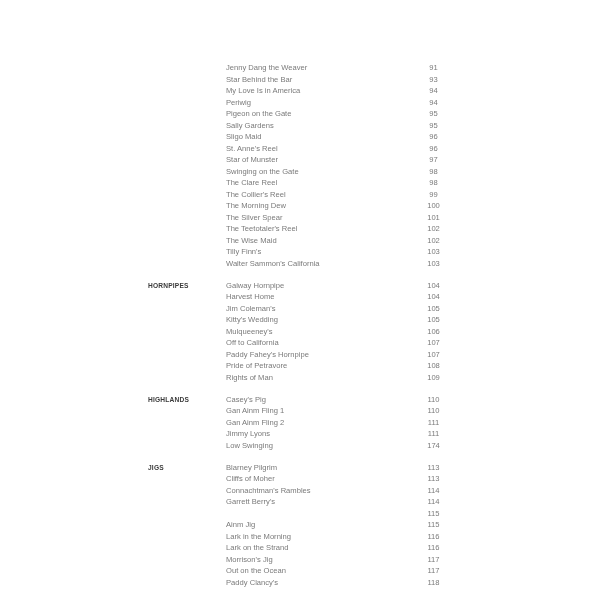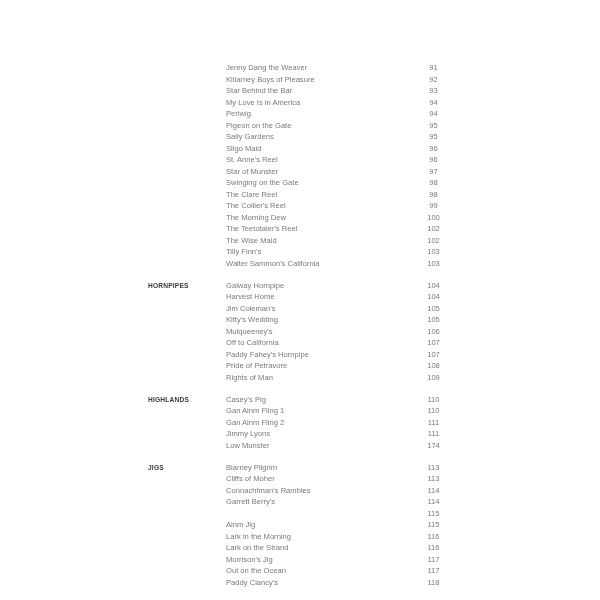--- a/index.html
+++ b/index.html
@@ -61,24 +61,20 @@
 <body>
 
 <div class="page">
 
   <div class="section">
     <div class="row">
         <span class="title">Jenny Dang the Weaver</span>
         <span class="pagenum">91</span>
       </div>
     <div class="row">
-        <span class="title">Killarney Boys of Pleasure</span>
-        <span class="pagenum">92</span>
-      </div>
-    <div class="row">
         <span class="title">Star Behind the Bar</span>
         <span class="pagenum">93</span>
       </div>
     <div class="row">
         <span class="title">My Love Is in America</span>
         <span class="pagenum">94</span>
       </div>
     <div class="row">
         <span class="title">Periwig</span>
         <span class="pagenum">94</span>
@@ -111,20 +107,24 @@
         <span class="title">The Clare Reel</span>
         <span class="pagenum">98</span>
       </div>
     <div class="row">
         <span class="title">The Collier's Reel</span>
         <span class="pagenum">99</span>
       </div>
     <div class="row">
         <span class="title">The Morning Dew</span>
         <span class="pagenum">100</span>
+      </div>
+    <div class="row">
+        <span class="title">The Silver Spear</span>
+        <span class="pagenum">101</span>
       </div>
     <div class="row">
         <span class="title">The Teetotaler's Reel</span>
         <span class="pagenum">102</span>
       </div>
     <div class="row">
         <span class="title">The Wise Maid</span>
         <span class="pagenum">102</span>
       </div>
     <div class="row">
@@ -193,21 +193,21 @@
       </div>
     <div class="row">
         <span class="title">Gan Ainm Fling 2</span>
         <span class="pagenum">111</span>
       </div>
     <div class="row">
         <span class="title">Jimmy Lyons</span>
         <span class="pagenum">111</span>
       </div>
     <div class="row">
-        <span class="title">Low Munster</span>
+        <span class="title">Low Swinging</span>
         <span class="pagenum">174</span>
       </div>
   </div>
 
   <div class="gap"></div>
 
   <div class="section">
     <div class="row">
         <span class="section-label">JIGS</span>
         <span class="title">Blarney Pilgrim</span>

